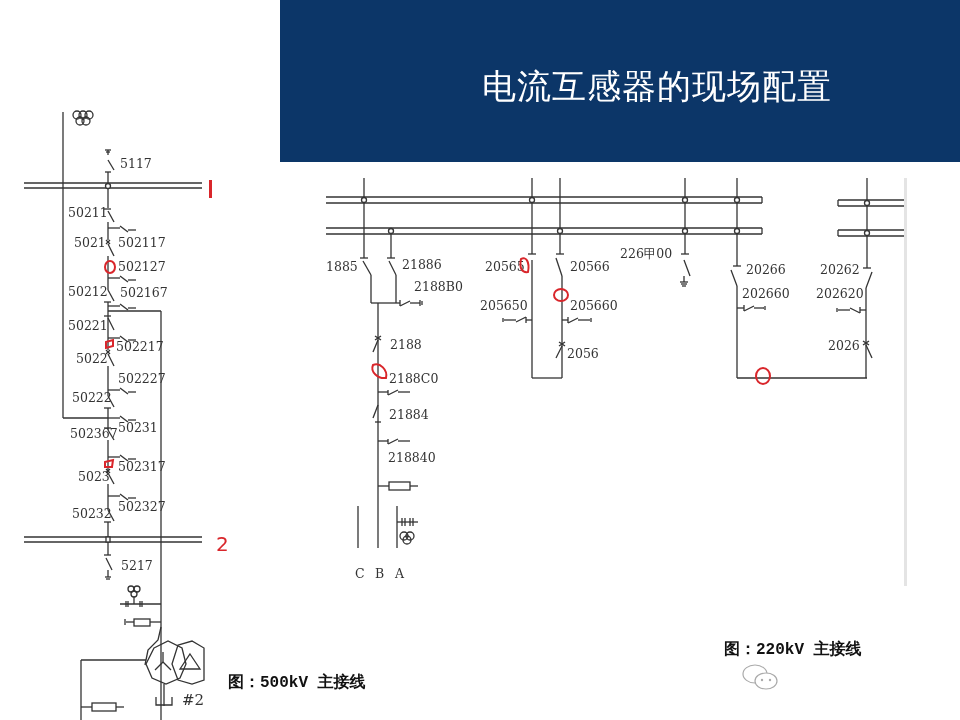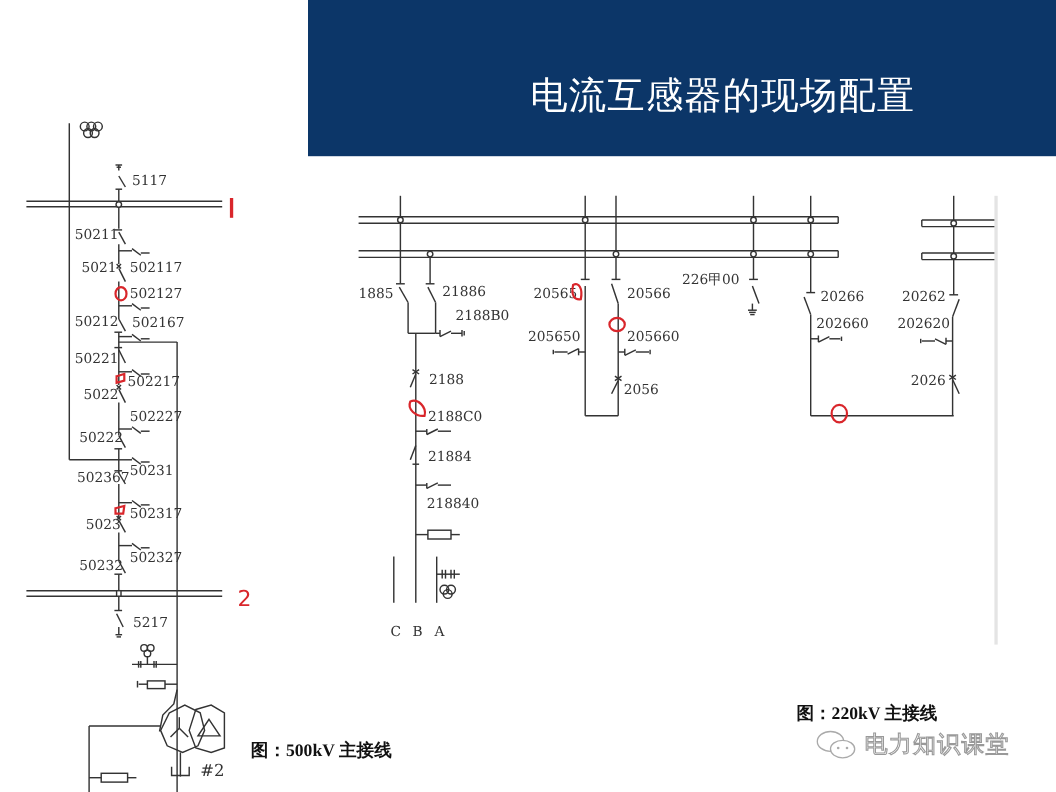--- a/index.html
+++ b/index.html
@@ -1,21 +1,21 @@
 <!DOCTYPE html>
 <html><head>
 <meta charset="utf-8">
 <style>
   html,body{margin:0;padding:0;}
   body{width:960px;height:720px;position:relative;background:#ffffff;overflow:hidden;font-family:"DejaVu Serif",serif;}
-  .banner{position:absolute;left:280px;top:0;width:680px;height:142px;background:#0c3668;}
+  .banner{position:absolute;left:280px;top:0;width:680px;height:162px;background:#0c3668;}
   .banner-title{position:absolute;left:202px;top:64px;font-family:"DejaVu Sans",sans-serif;font-size:34px;color:#ffffff;letter-spacing:1px;white-space:nowrap;}
   svg{position:absolute;left:0;top:0;}
   .lbl{font-family:"DejaVu Serif",serif;font-size:12.5px;fill:#333;}
-  .cap{position:absolute;font-family:Liberation Serif, serif;font-weight:bold;font-size:16px;color:#111;white-space:nowrap;text-align:right;}
+  .cap{position:absolute;font-family:Liberation Mono, monospace;font-weight:bold;font-size:16px;color:#111;white-space:nowrap;text-align:right;}
   .wm{position:absolute;left:740px;top:662px;display:flex;align-items:center;gap:6px;}
   .wm-text{font-family:"DejaVu Sans",sans-serif;font-size:21px;color:#ffffff;-webkit-text-stroke:1px #999;letter-spacing:1px;}
   .frame-line{position:absolute;left:904px;top:178px;width:3px;height:408px;background:#e4e4e4;}
   .mark{font-family:"DejaVu Sans",sans-serif;font-size:20px;fill:#d9262b;}
 </style>
 </head>
 <body>
 
 <div class="banner">
   <div class="banner-title">电流互感器的现场配置</div>
@@ -335,14 +335,13 @@
 <div class="cap" style="left:228px;top:672px;">图：500kV 主接线</div>
 <div class="cap" style="left:724px;top:639px;">图：220kV 主接线</div>
 
 <div class="wm">
   <svg width="40" height="30" viewBox="0 0 40 30" style="position:static">
     <ellipse cx="15" cy="12" rx="12" ry="9" fill="#fff" stroke="#aaa" stroke-width="1.2"></ellipse>
     <ellipse cx="26" cy="19" rx="11" ry="8" fill="#fff" stroke="#aaa" stroke-width="1.2"></ellipse>
     <circle cx="22" cy="18" r="1.2" fill="#aaa"></circle>
       <circle cx="30" cy="18" r="1.2" fill="#aaa"></circle>
   </svg>
-  <span class="wm-text">电力知识课堂</span>
 </div>
 
 </body></html>

